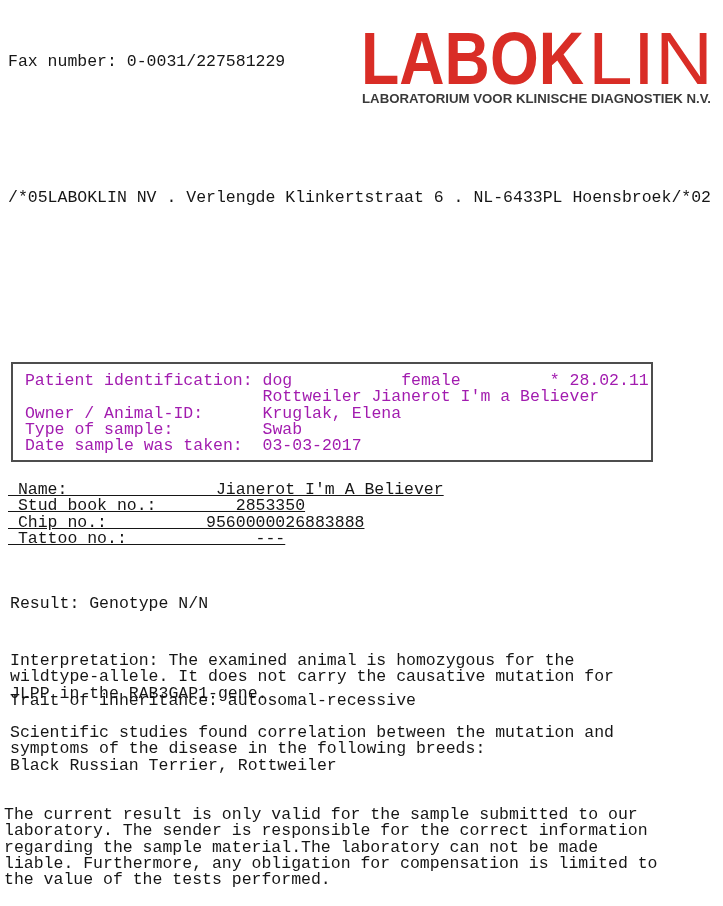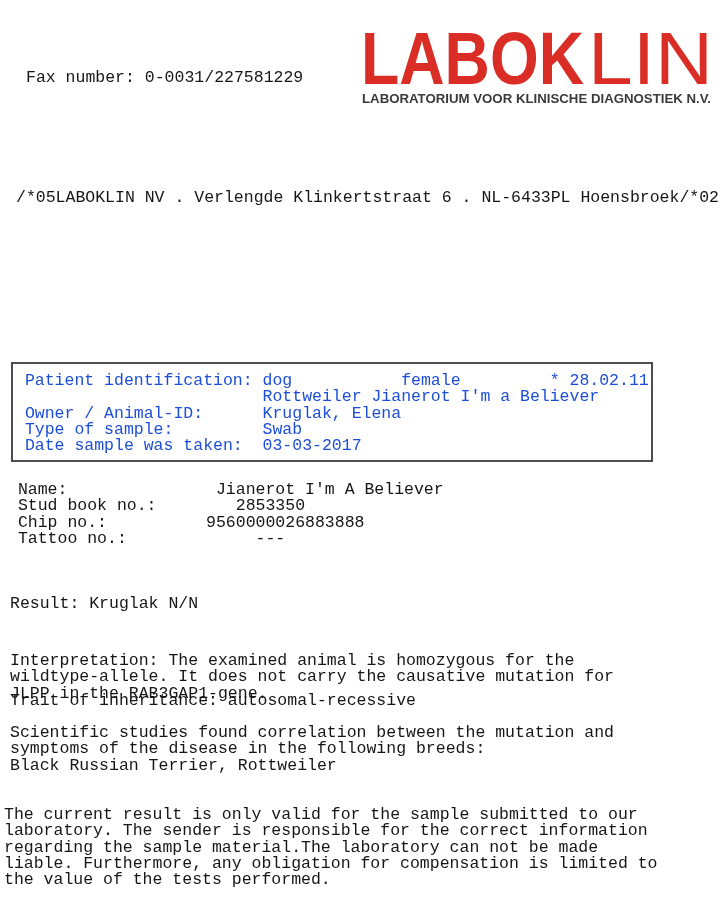--- a/index.html
+++ b/index.html
@@ -13,24 +13,24 @@
   }
   pre.mono {
     position: absolute;
     margin: 0;
     font-family: "Liberation Mono", monospace;
     font-size: 16.5px;
     line-height: 16.3px;
     color: #161616;
     white-space: pre;
   }
-  #fax-line        { left: 8px;   top: 70px; margin-left: 18px;  }
-  #sender-line     { left: 16px;   top: 190px; }
+  #fax-line        { left: 8px;   top: 54px;  }
+  #sender-line     { left: 8px;   top: 190px; }
   #address-block   { left: 10px;  top: 222px; }
-  #identity-block  { left: 8px;   top: 482px; }
+  #identity-block  { left: 8px;   top: 482px; text-decoration: underline; }
   #test-title      { left: 8px;   top: 562px; }
   #result-line     { left: 10px;  top: 596px; }
   #interpretation  { left: 10px;  top: 653px; }
   #trait-line      { left: 10px;  top: 693px; }
   #studies-text    { left: 10px;  top: 725px; }
   #disclaimer-text { left: 4px;   top: 807px; }
 
   #patient-box {
     position: absolute;
     left: 11px;
@@ -39,21 +39,21 @@
     height: 96px;
     border: 2px solid #4d4d4d;
     background: #ffffff;
   }
   #patient-box pre {
     margin: 0;
     padding: 9px 0 0 2px;
     font-family: "Liberation Mono", monospace;
     font-size: 16.5px;
     line-height: 16.3px;
-    color: #1d4ed8;
+    color: #a21caf;
     white-space: pre;
   }
   .logo-wrap {
     position: absolute;
     left: 361px;
     top: 26px;
     width: 356px;
     height: 82px;
   }
   .logo-bold  { font-family: "Liberation Sans", sans-serif; font-weight: bold;   font-size: 75px; }
@@ -85,21 +85,21 @@
  Type of sample:         Swab
  Date sample was taken:  03-03-2017</pre>
   </div>
 
   <pre class="mono" id="identity-block"> Name:               Jianerot I'm A Believer
  Stud book no.:        2853350
  Chip no.:          9560000026883888
  Tattoo no.:             ---</pre>
 
 
-  <pre class="mono" id="result-line">Result: Kruglak N/N</pre>
+  <pre class="mono" id="result-line">Result: Genotype N/N</pre>
 
   <pre class="mono" id="interpretation">Interpretation: The examined animal is homozygous for the
 wildtype-allele. It does not carry the causative mutation for
 JLPP in the RAB3GAP1-gene.</pre>
 
   <pre class="mono" id="trait-line">Trait of inheritance: autosomal-recessive</pre>
 
   <pre class="mono" id="studies-text">Scientific studies found correlation between the mutation and
 symptoms of the disease in the following breeds:
 Black Russian Terrier, Rottweiler</pre>

